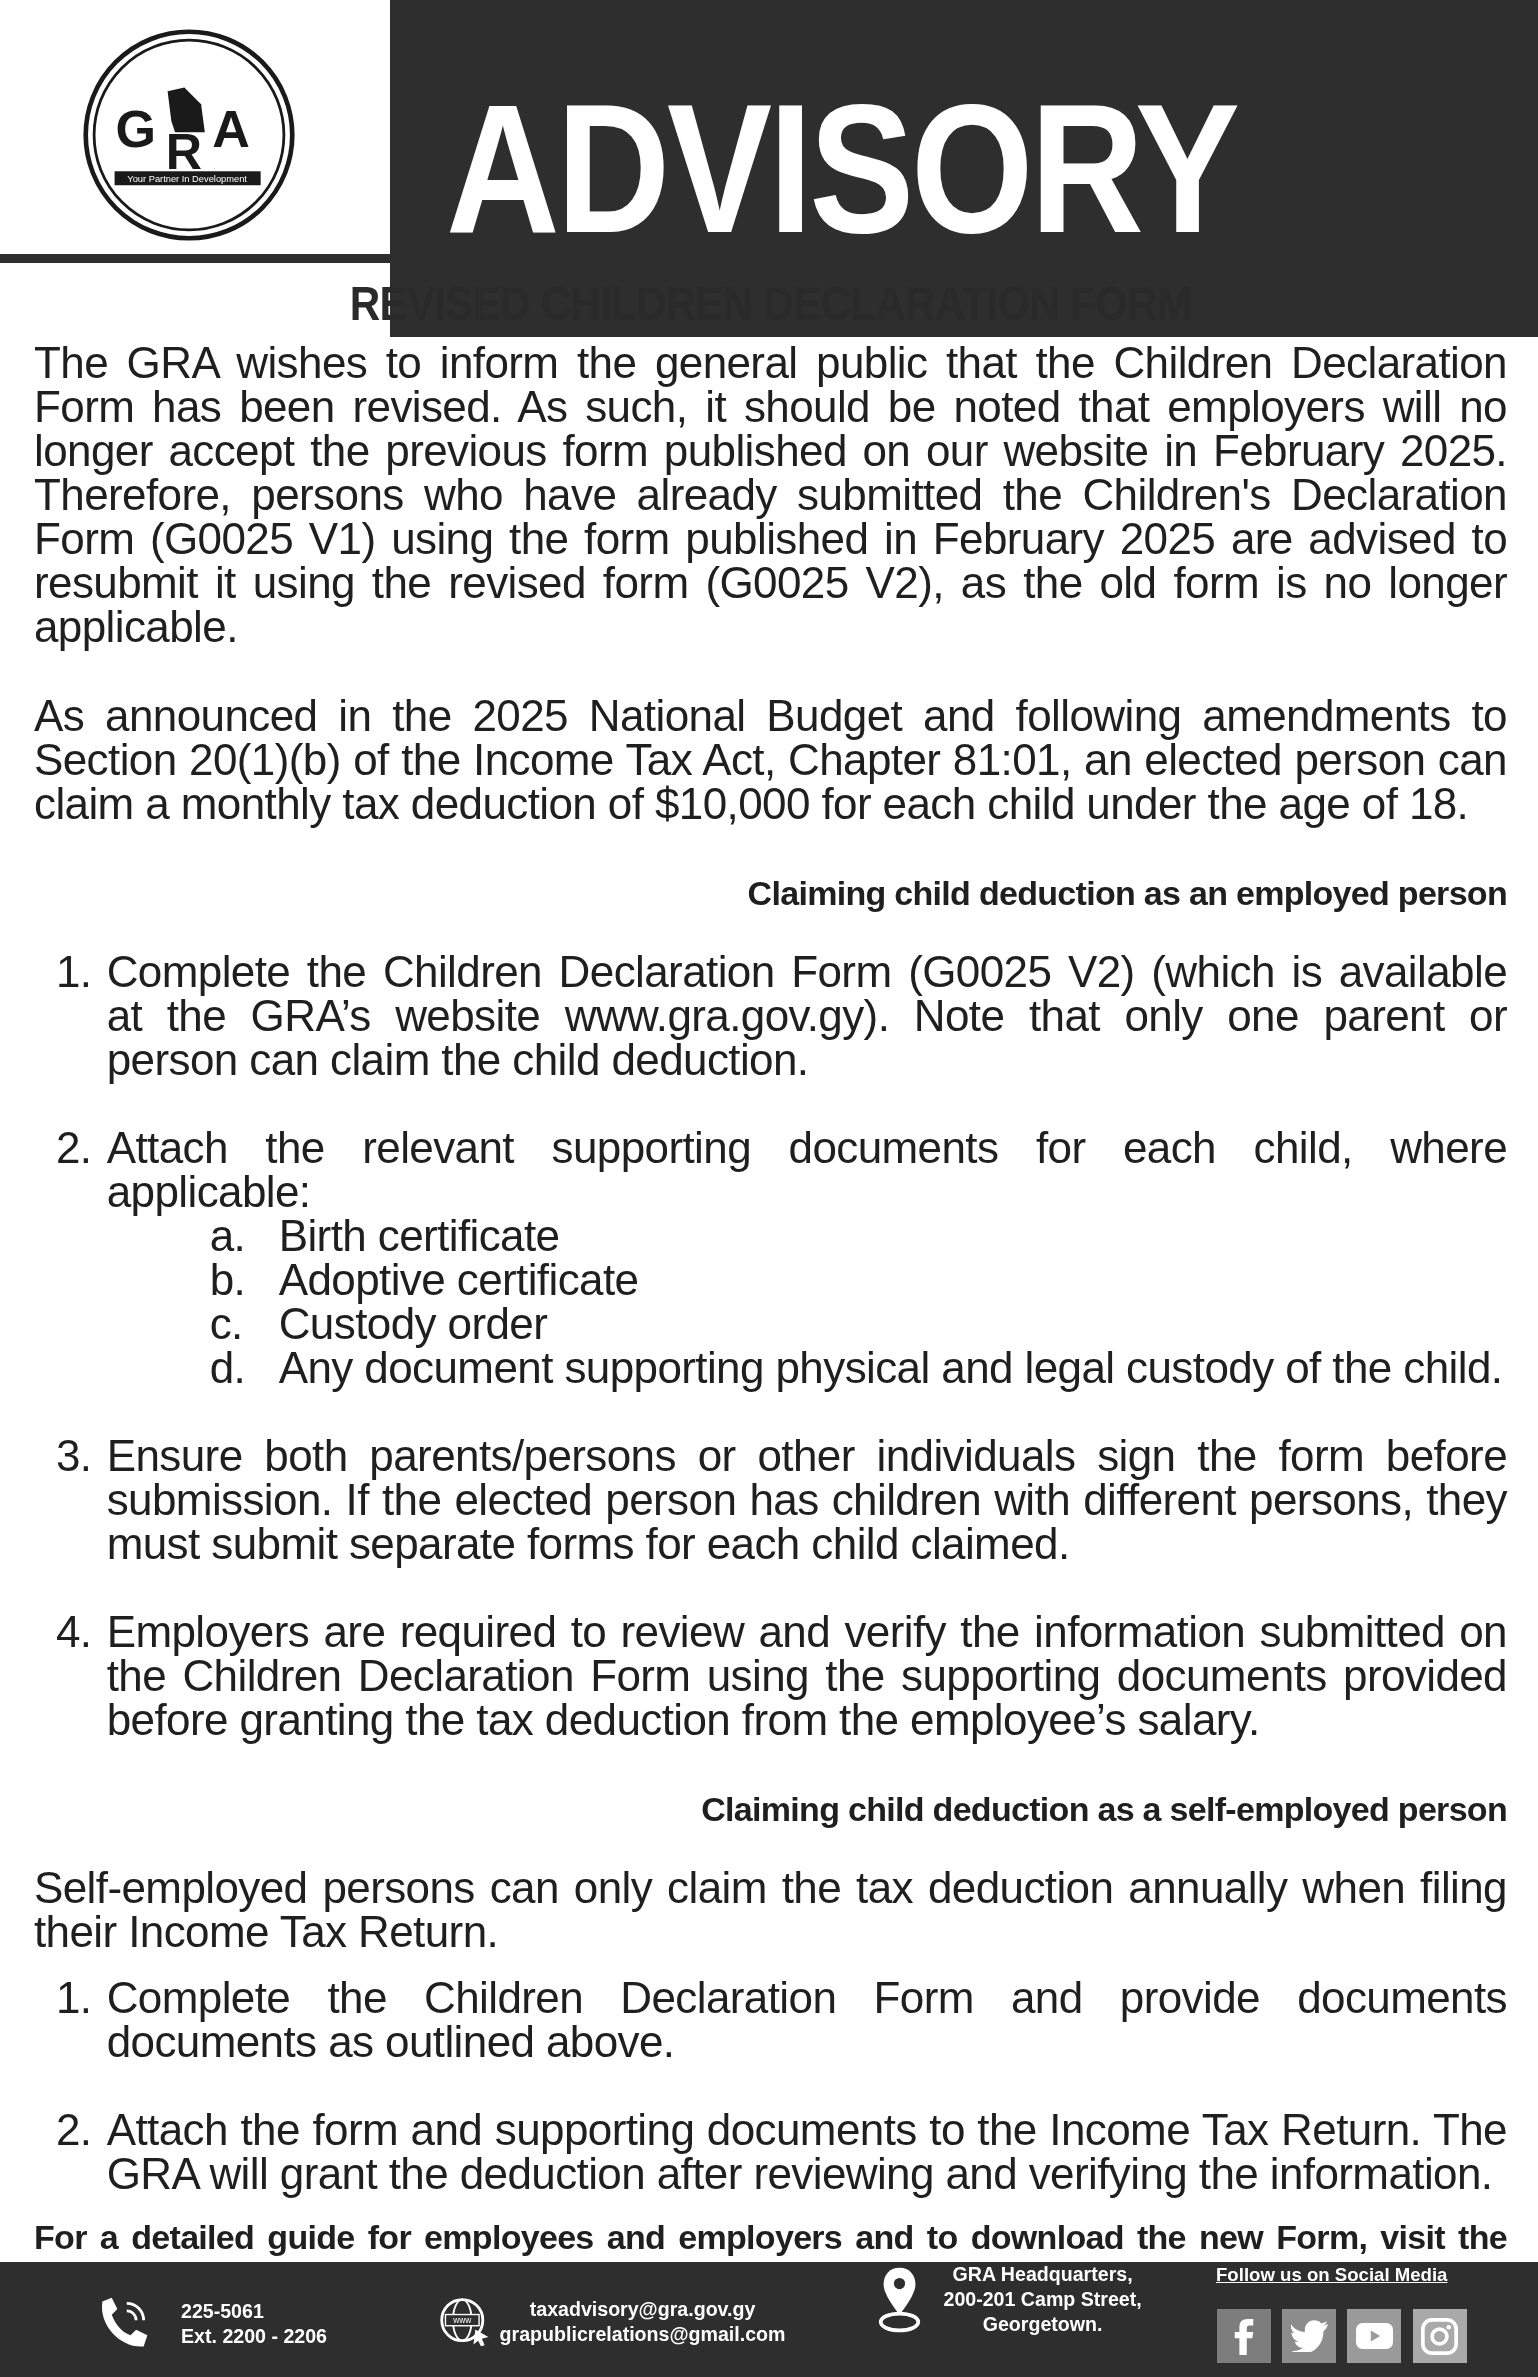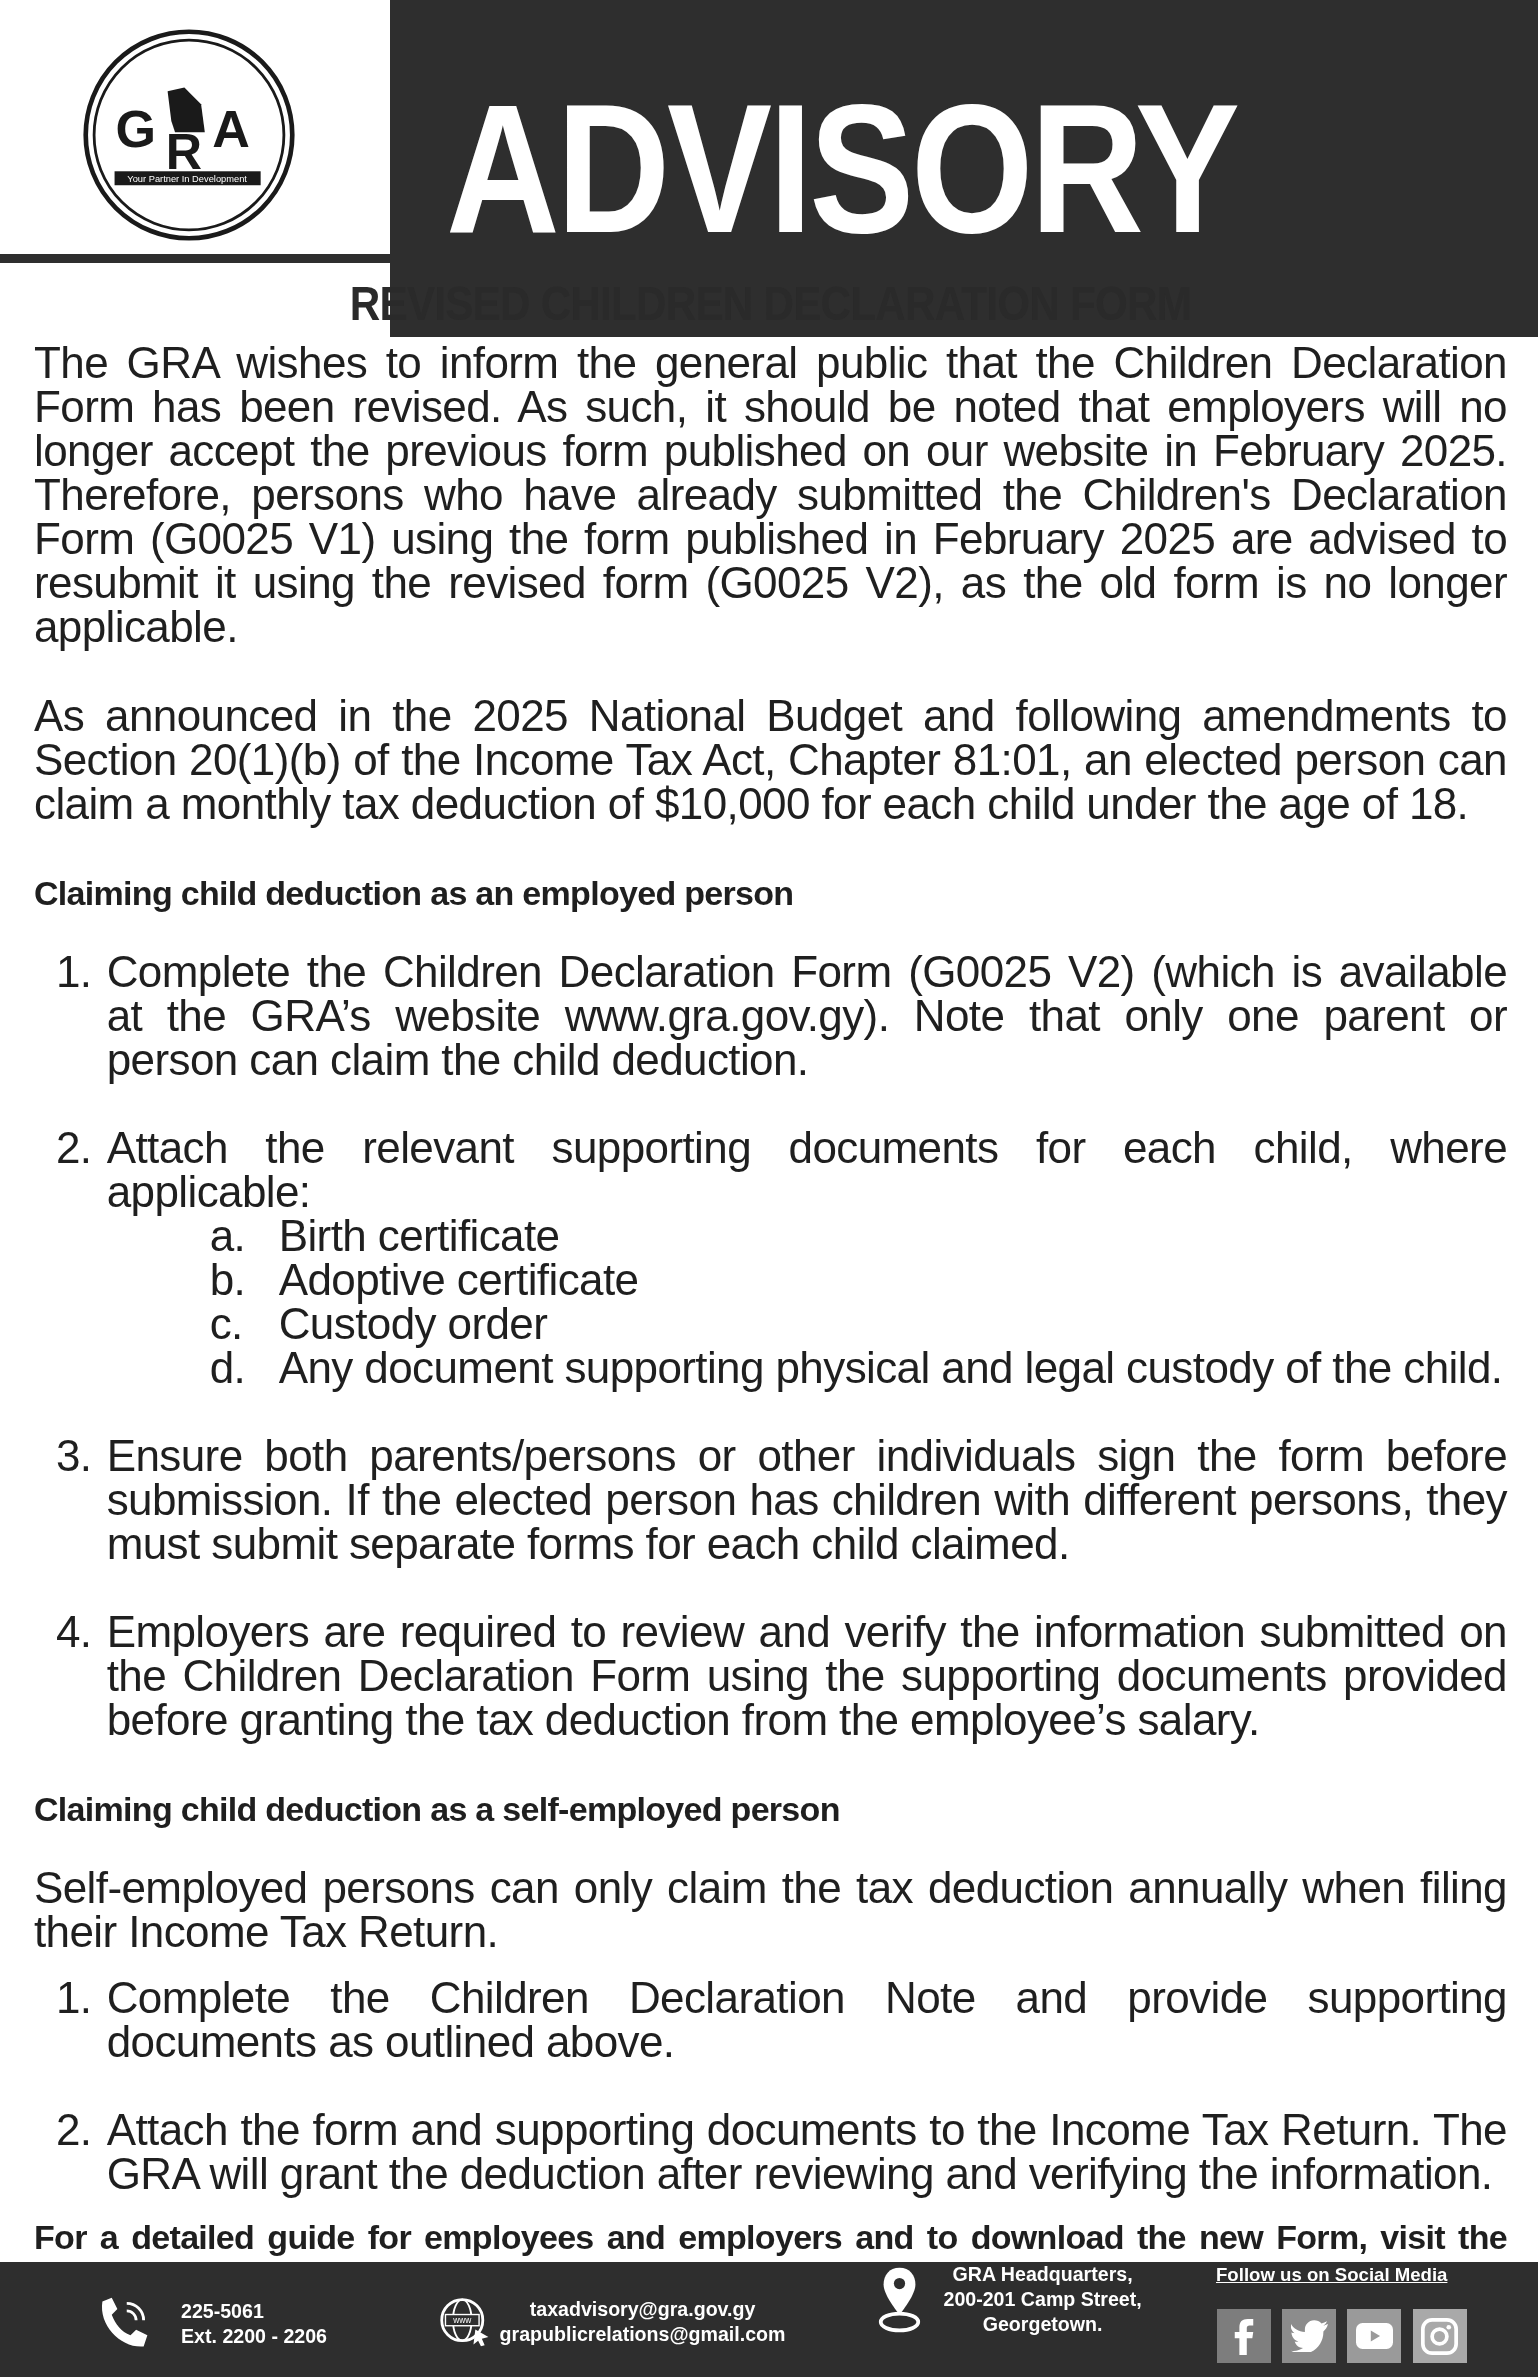--- a/index.html
+++ b/index.html
@@ -13,21 +13,21 @@
   .advisory-title { color:#fff; font-weight:bold; font-size:183px; letter-spacing:-3.7px;
                     margin-left:56px; transform:scaleX(0.86); transform-origin:left center; line-height:1; }
   .logo { position:absolute; left:82px; top:28px; width:214px; height:214px; }
 
   .content { position:absolute; left:34px; top:270px; width:1473px; }
   .doc-title { text-align:center; font-weight:bold; font-size:48px; letter-spacing:-0.9px; margin:0;
                color:#2a2a2a; transform:scaleX(0.88); line-height:67px; }
   p, li { font-size:44px; line-height:44px; margin:0; text-align:justify; letter-spacing:-0.6px; }
   .para { margin-top:3.7px; }
   .gap { height:45px; }
-  .section-heading { font-weight:bold; font-size:34px; line-height:44px; margin:0; letter-spacing:-0.7px; }
+  .section-heading { font-weight:bold; font-size:34px; line-height:44px; margin:0; letter-spacing:-0.7px;text-align:right; }
   ol.steps { margin:0; padding-left:69px; }
   ol.steps > li { padding-left:3.7px; }
   ol.steps > li + li { margin-top:44px; }
   ol.sub { list-style:none; padding-left:103px; margin:0; }
   ol.sub li { display:flex; text-align:left; }
   ol.sub .m { width:69px; flex:none; }
   .closing { font-weight:bold; font-size:34px; line-height:44px; letter-spacing:-0.7px; margin-top:18.6px; }
 
   .footer { position:absolute; left:0; top:2262px; width:1538px; height:116px; background:#2e2e2e; color:#fff; }
   .f-item { position:absolute; display:flex; align-items:center; }
@@ -92,21 +92,21 @@
     </li>
     <li>Ensure both parents/persons or other individuals sign the form before submission. If the elected person has children with different persons, they must submit separate forms for each child claimed.</li>
     <li>Employers are required to review and verify the information submitted on the Children Declaration Form using the supporting documents provided before granting the tax deduction from the employee’s salary.</li>
   </ol>
   <div class="gap"></div>
   <h2 class="section-heading">Claiming child deduction as a self-employed person</h2>
   <div style="height:35px"></div>
   <p>Self-employed persons can only claim the tax deduction annually when filing their Income Tax Return.</p>
   <div style="height:22.4px"></div>
   <ol class="steps">
-    <li>Complete the Children Declaration Note and provide supporting documents as outlined above.</li>
+    <li>Complete the Children Declaration Form and provide documents documents as outlined above.</li>
     <li>Attach the form and supporting documents to the Income Tax Return. The GRA will grant the deduction after reviewing and verifying the information.</li>
   </ol>
   <p class="closing">For a detailed guide for employees and employers and to download the new Form, visit the GRA’s website: www.gra.gov.gy</p>
 </div>
 
 <div class="footer">
   <div class="f-item" style="left:93px; top:32px;">
     <svg width="60" height="60" viewBox="0 0 64 64">
       <path d="M10 8 L20 4 L26 16 L20 22 C24 32 30 40 40 44 L46 38 L58 44 L54 56 C30 58 6 34 10 8 Z" fill="#fff"></path>
       <path d="M36 10 A18 18 0 0 1 54 28" stroke="#fff" stroke-width="3" fill="none"></path>

